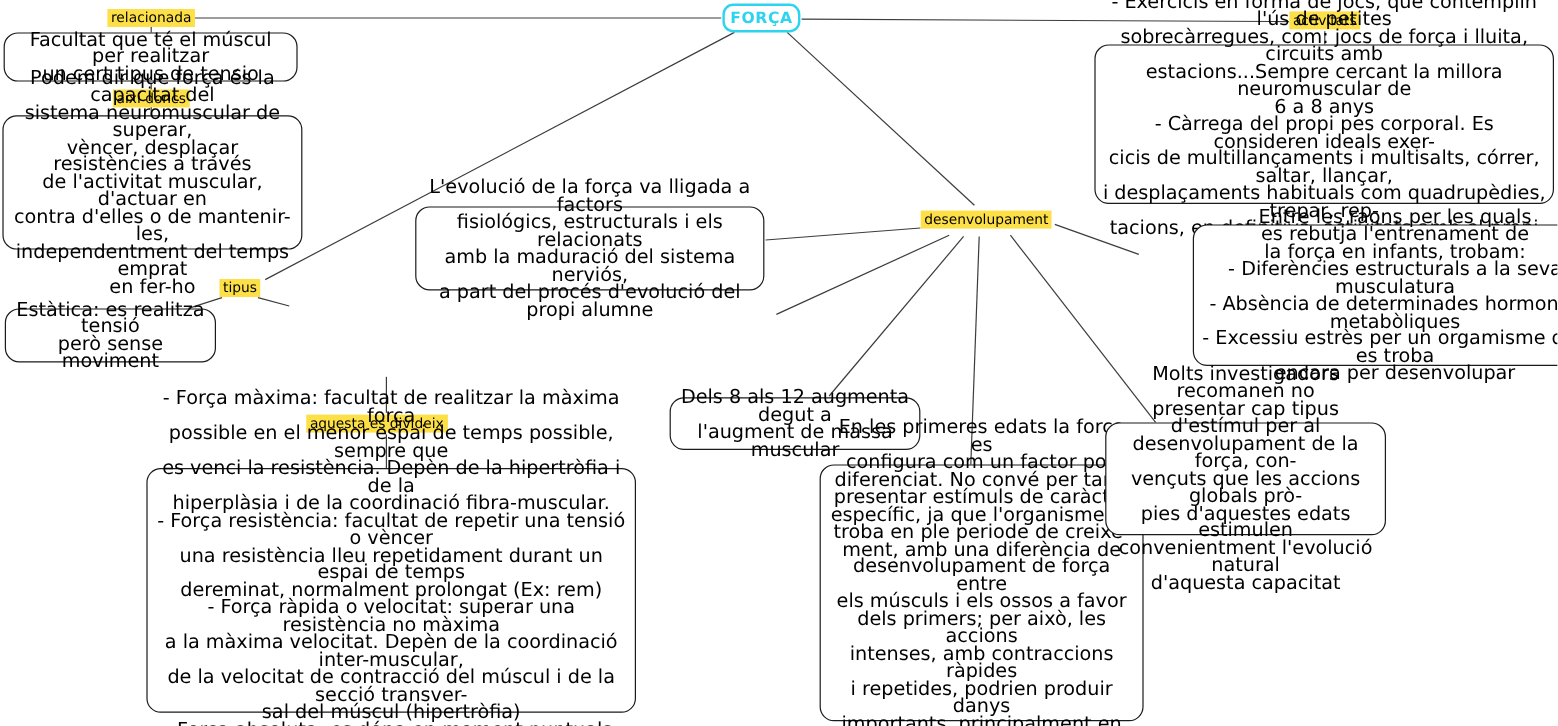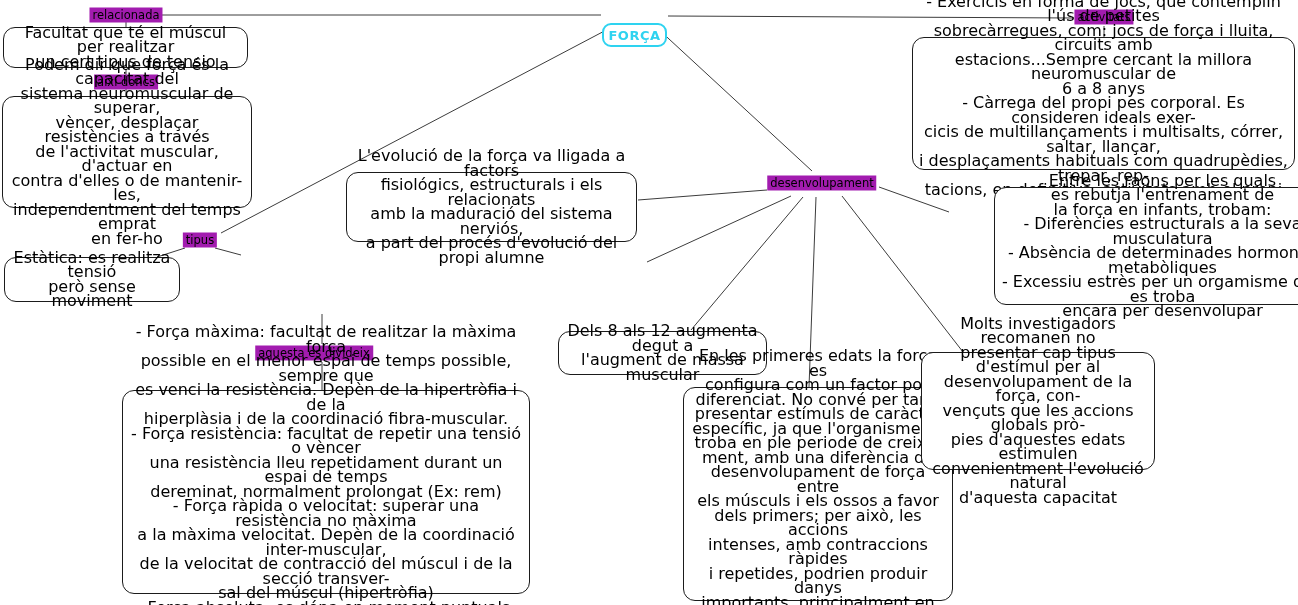--- a/index.html
+++ b/index.html
@@ -34,21 +34,21 @@
     border-radius:9px;
     display:flex;align-items:center;justify-content:center;
     font-size:13px;
     font-weight:bold;
     letter-spacing:0.5px;
     color:#2ed3f0;
   }
   .edge-label{
     position:absolute;
     transform:translate(-50%,-50%);
-    background:#a21caf;
+    background:#fde047;
     font-size:11.5px;
     line-height:13px;
     padding:1px 3px;
     white-space:nowrap;
   }
 </style>
 </head>
 <body>
 
 <div class="canvas">
@@ -67,21 +67,21 @@
     <line x1="322" y1="314" x2="322" y2="344"></line>
     <line x1="322" y1="362" x2="322" y2="391"></line>
     <line x1="767" y1="190" x2="638" y2="200"></line>
     <line x1="791" y1="196" x2="647" y2="262"></line>
     <line x1="803" y1="197" x2="691" y2="330"></line>
     <line x1="816" y1="197" x2="809" y2="387"></line>
     <line x1="842" y1="196" x2="963" y2="352"></line>
     <line x1="879" y1="187" x2="949" y2="212"></line>
   </svg>
 
-  <div class="root-node" style="left:602px;top:3px;width:65px;height:24px;margin-top:20px;">FORÇA</div>
+  <div class="root-node" style="left:602px;top:3px;width:65px;height:24px;">FORÇA</div>
 
   <div class="edge-label" style="left:126px;top:15px;">relacionada</div>
 
   <div class="edge-label" style="left:1104px;top:17px;">activitats</div>
 
   <div class="edge-label" style="left:126px;top:82px;">així doncs</div>
 
   <div class="edge-label" style="left:200px;top:240px;">tipus</div>
 
   <div class="edge-label" style="left:314px;top:353px;">aquesta es divideix</div>
@@ -151,21 +151,21 @@
 tacions, en definitiva, activitats amb el propi cos a través joc</div>
 
   <div class="node" style="left:950px;top:187px;width:337px;height:118px;margin-left:44px;">Entre les raons per les quals
 es rebutja l'entrenament de
 la força en infants, trobam:
 - Diferències estructurals a la seva musculatura
 - Absència de determinades hormones metabòliques
 - Excessiu estrès per un orgamisme que es troba
 encara per desenvolupar</div>
 
-  <div class="node" style="left:921px;top:352px;width:234px;height:118px;">Molts investigadors recomanen no
+  <div class="node" style="left:921px;top:352px;width:234px;height:94px;">Molts investigadors recomanen no
 presentar cap tipus d'estímul per al
 desenvolupament de la força, con-
 vençuts que les accions globals prò-
 pies d'aquestes edats estimulen
 convenientment l'evolució natural
 d'aquesta capacitat</div>
 
 </div>
 
 </body></html>

